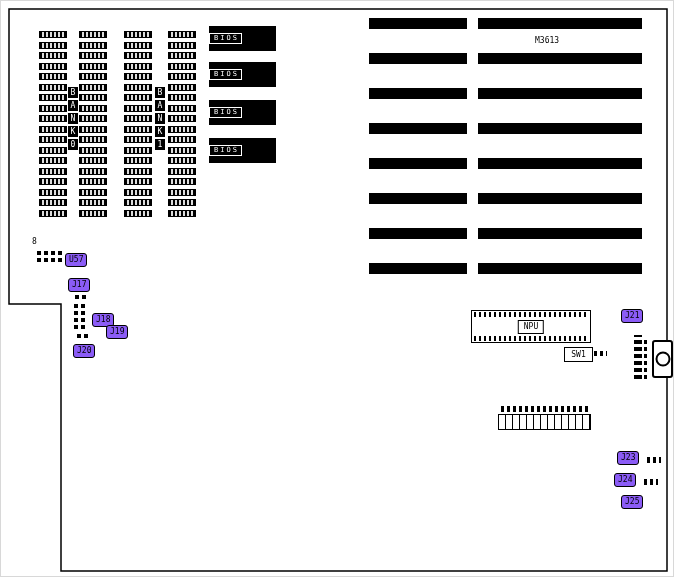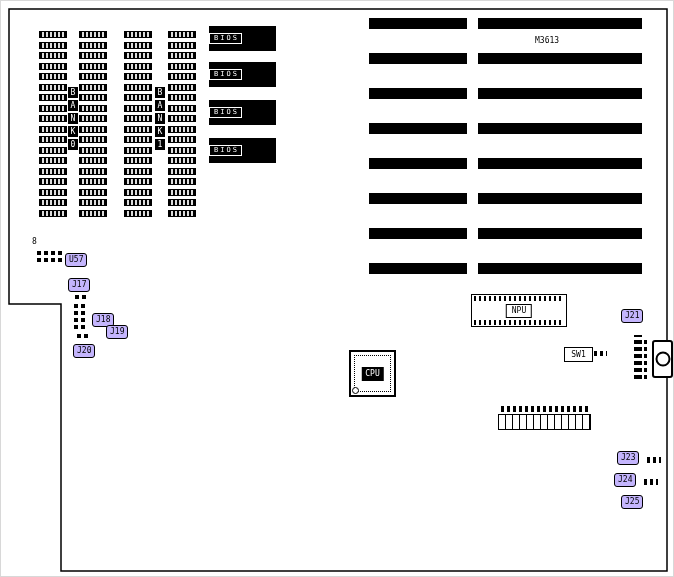--- a/index.html
+++ b/index.html
@@ -40,21 +40,21 @@
   }
 
   
   #slots { position: absolute; left: 368px; top: 17px; width: 273px; z-index: 2; }
   .slot-row { position: relative; height: 11px; margin-bottom: 24px; }
   .slot-row::before { content: ""; position: absolute; left: 0; top: 0; width: 98px; height: 11px; background: #000; }
   .slot-row::after  { content: ""; position: absolute; left: 109px; top: 0; width: 164px; height: 11px; background: #000; }
   #model-label { position: absolute; left: 534px; top: 35px; font-size: 8px; z-index: 3; text-align: center; }
 
   
-  #npu { position: absolute; left: 470px; top: 293px; width: 96px; height: 33px; border: 1px solid #000; background: #fff; z-index: 2; }
+  #npu { position: absolute; left: 470px; top: 309px; width: 120px; height: 33px; border: 1px solid #000; background: #fff; z-index: 2; }
   .pin-strip-top, .pin-strip-bottom {
     position: absolute; left: 2px; right: 2px; height: 5px;
     background: repeating-linear-gradient(90deg, #000 0 2px, transparent 2px 5px);
   }
   .pin-strip-top { top: 1px; }
   .pin-strip-bottom { bottom: 1px; }
   #npu-label {
     position: absolute; top: 50%; left: 50%; transform: translate(-50%,-50%);
     border: 1px solid #000; background: #fff; font-size: 8px; line-height: 10px; padding: 1px 5px;
   }
@@ -72,21 +72,21 @@
   }
 
   
   #sw1 {
     position: absolute; left: 563px; top: 346px; width: 29px; height: 15px;
     border: 1px solid #000; font-size: 8px; line-height: 13px; text-align: center; background: #fff; z-index: 2;
   }
 
   
   .jlabel {
-    position: absolute; border: 1px solid #000; border-radius: 3px; background: #c4b5fd;
+    position: absolute; border: 1px solid #000; border-radius: 3px; background: #8b5cf6;
     font-size: 8px; line-height: 10px; padding: 1px 3px; white-space: nowrap; z-index: 6;
   }
   .small-text { position: absolute; font-size: 8px; z-index: 3; }
   .pin-row { position: absolute; z-index: 2; background: repeating-linear-gradient(90deg, #000 0 3px, transparent 3px 6px); }
   .pin-col { position: absolute; z-index: 2; background: repeating-linear-gradient(0deg, #000 0 4px, transparent 4px 7px); }
   .pin-grid {
     position: absolute; z-index: 2;
     background-image:
       repeating-linear-gradient(0deg, transparent 0 4px, #fff 4px 7px),
       repeating-linear-gradient(90deg, #000 0 4px, #fff 4px 7px);
@@ -238,25 +238,20 @@
       <div class="slot-row"></div>
     </div>
   <div id="model-label">M3613</div>
 
   <div id="npu">
     <div class="pin-strip-top"></div>
     <div class="pin-strip-bottom"></div>
     <div id="npu-label">NPU</div>
   </div>
 
-  <div id="cpu">
-    <div class="cpu-inner"></div>
-    <div id="cpu-label">CPU</div>
-    <div id="cpu-pin1"></div>
-  </div>
 
   <div id="sw1">SW1</div>
   <div class="pin-row" style="left:593px;top:350px;width:13px;height:5px"></div>
 
   <div class="jlabel" style="left:620px;top:308px">J21</div>
   <div class="pin-col" style="left:633px;top:334px;width:8px;height:44px"></div>
   <div class="pin-col" style="left:643px;top:338px;width:3px;height:40px"></div>
   <div id="din">
     <div class="din-circle"></div>
   </div>

